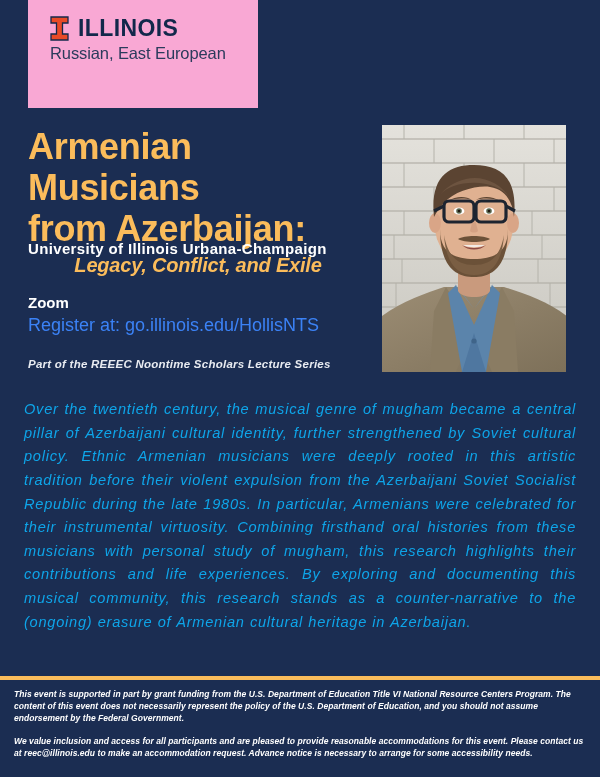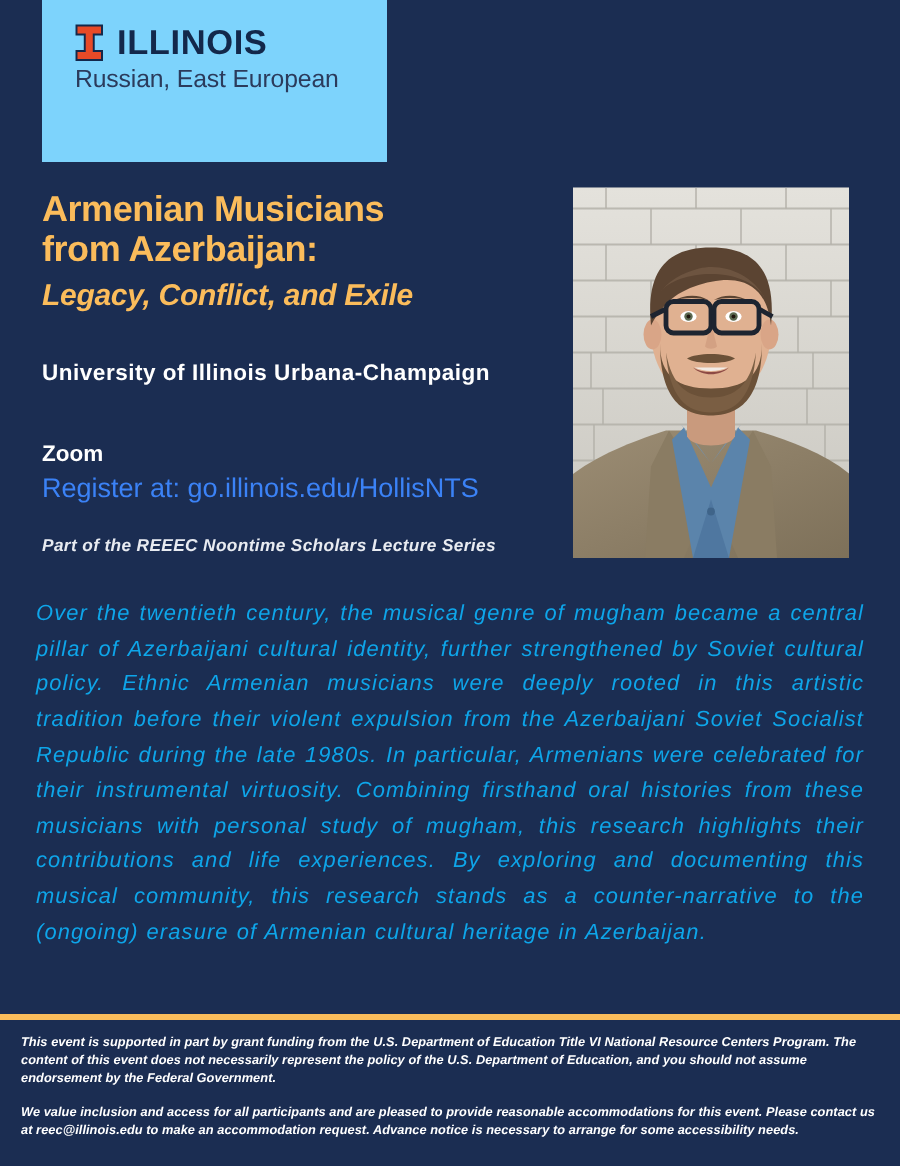--- a/index.html
+++ b/index.html
@@ -15,21 +15,21 @@
     position: relative;
   }
 
   
   .logo-box {
     position: absolute;
     left: 28px;
     top: 0;
     width: 230px;
     height: 108px;
-    background: #7dd3fc;
+    background: #f9a8d4;
     box-sizing: border-box;
     padding: 16px 0 0 22px;
   }
   .logo-row {
     display: flex;
     align-items: center;
     gap: 9px;
     margin-bottom: 2px;
   }
   .block-i {
@@ -53,34 +53,35 @@
   }
 
   
   .title-block {
     position: absolute;
     left: 28px;
     top: 126px;
     width: 340px;
   }
   .title-main {
-    font-size: 24px;
+    font-size: 36px;
     font-weight: bold;
     color: #fbbc5b;
     line-height: 1.14;
     letter-spacing: -0.3px;
   }
   .title-sub {
     font-size: 20px;
     font-weight: bold;
     font-style: italic;
     color: #fbbc5b;
     line-height: 1.2;
     margin-top: 4px;
     letter-spacing: -0.2px;
+    text-align: center;
   }
 
   
   .speaker-block {
     position: absolute;
     left: 28px;
     top: 236px;
     width: 340px;
   }
   .speaker-name {

